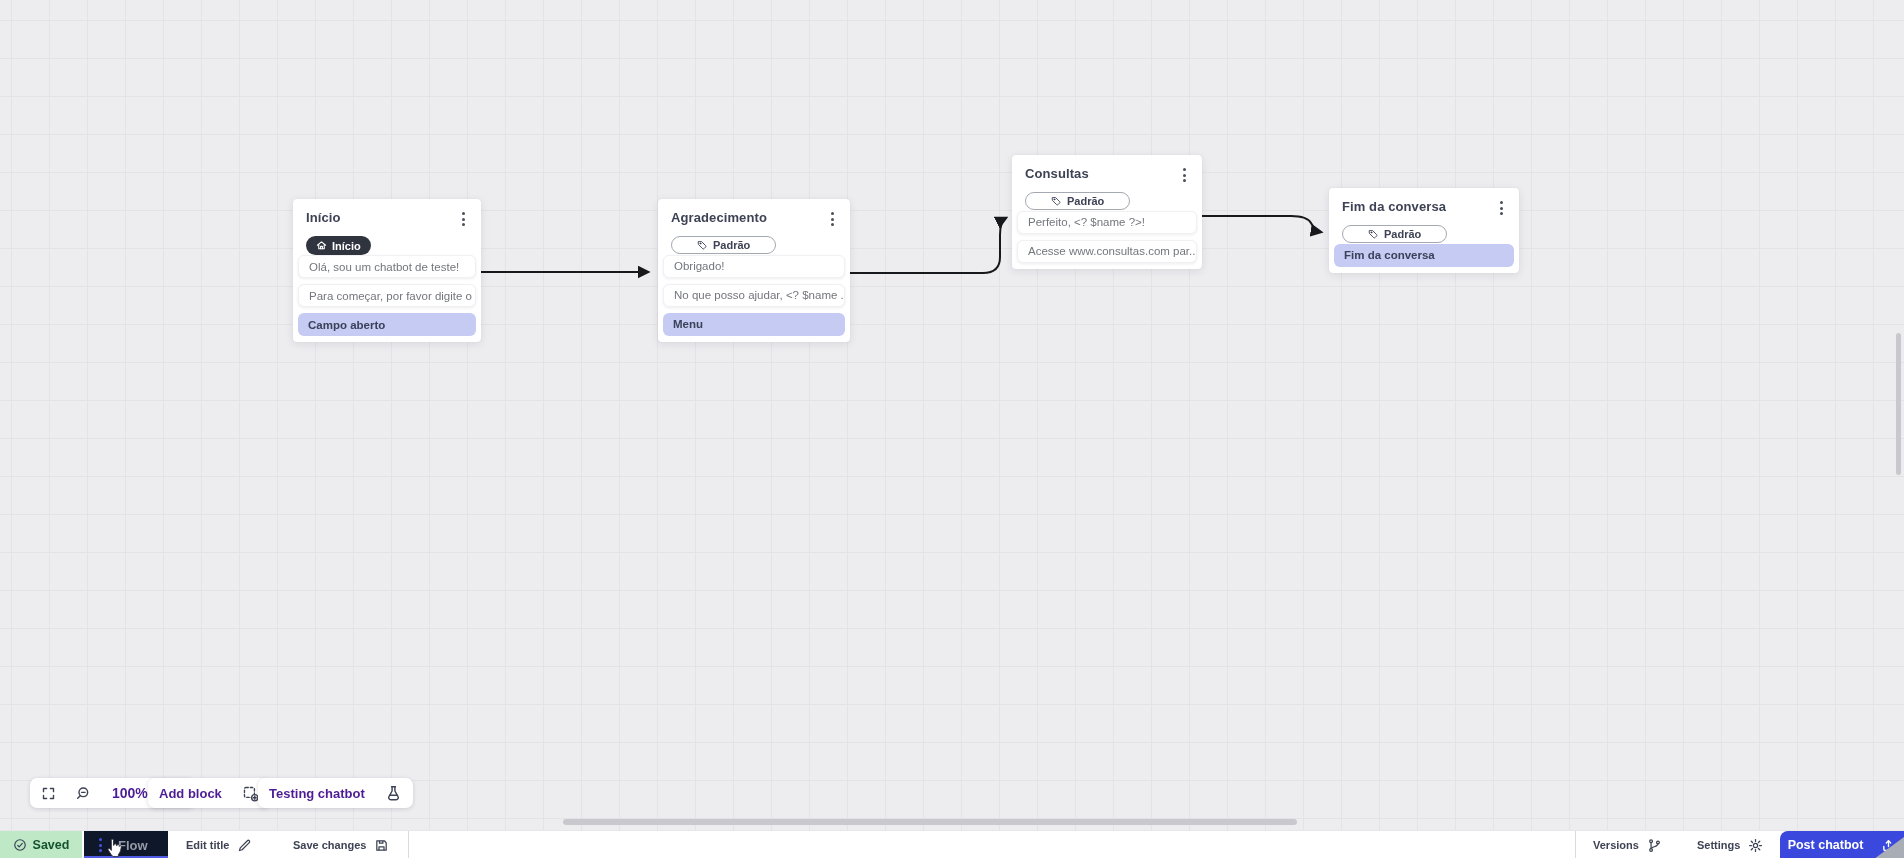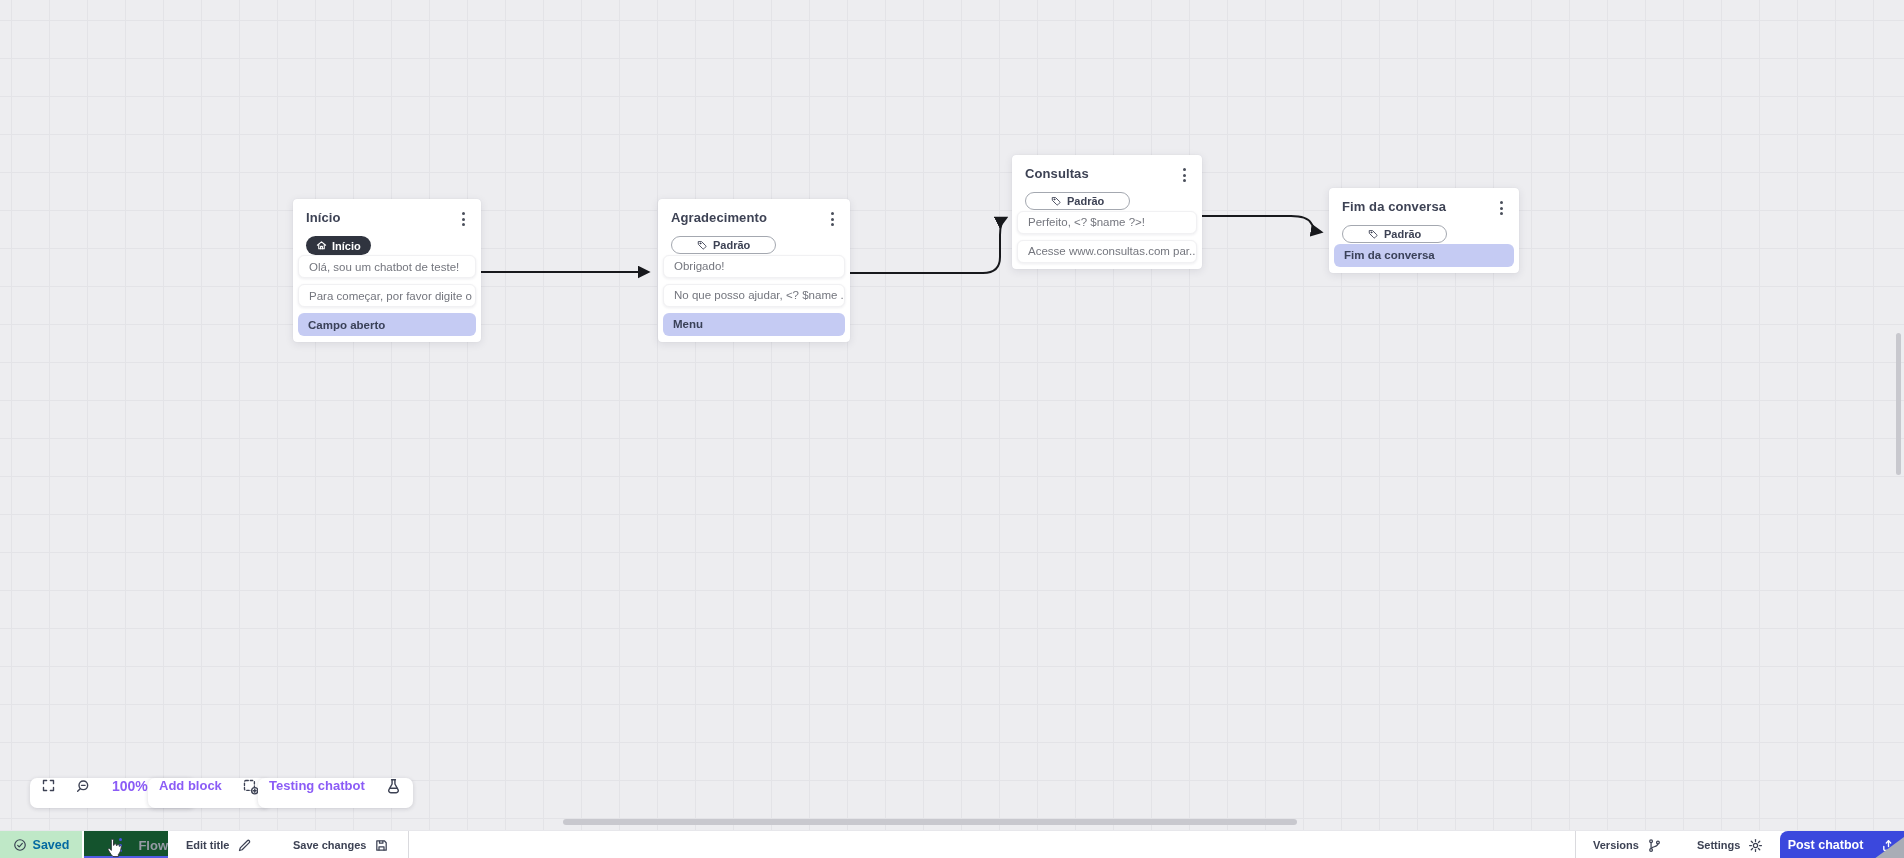--- a/index.html
+++ b/index.html
@@ -61,40 +61,40 @@
   .item.field {
     background:#c5cbf3; color:#3a4158; font-weight:700;
   }
   .item:last-child { margin-bottom:0; }
 
   
   .tool-card {
     position:absolute; top:778px; height:30px;
     background:#fff; border-radius:7px;
     box-shadow:0 1px 4px rgba(30,30,50,.16);
-    display:inline-flex; align-items:flex-start; gap:20px;
+    display:inline-flex; align-items:center; gap:20px;
     padding:0 11px;
-    font-size:13px; font-weight:700; color:#8b5cf6;
+    font-size:13px; font-weight:700; color:#4c1d95;
   }
   .tool-card .icon-btn { display:flex; align-items:center; cursor:pointer; }
   .zoom-level { font-size:14px; }
 
   
   .hscroll { position:absolute; left:563px; top:819px; width:734px; height:6px; border-radius:3px; background:#c8c8ce; }
   .vscroll { position:absolute; left:1896px; top:333px; width:5px; height:142px; border-radius:3px; background:#c8c8ce; }
 
   
   .statusbar {
     position:absolute; left:0; bottom:0; width:1904px; height:28px;
     background:#fff; border-top:1px solid #e7e7eb;
   }
   .sb-item { position:absolute; top:0; height:28px; display:flex; align-items:center; }
   .sb-saved { left:0; width:82px; background:#bfe8c7; justify-content:center; gap:6px;
-              font-size:12.5px; font-weight:700; color:#0369a1;text-align:center; }
-  .sb-flow { left:84px; width:84px; background:#14532d; padding-left:12px; gap:13px; cursor:pointer;justify-content:flex-end; }
+              font-size:12.5px; font-weight:700; color:#14532d;text-align:center; }
+  .sb-flow { left:84px; width:84px; background:#0f172a; padding-left:12px; gap:13px; cursor:pointer; }
   .sb-flow::after { content:""; position:absolute; left:0; bottom:0; width:100%; height:3px; background:#515ce6; }
   .sb-flow .kebab i { background:#4653e4; }
   .sb-flow .tab-label { font-size:13px; font-weight:700; color:#979ba6; }
   .sb-link { gap:8px; font-size:11px; font-weight:700; color:#3d4254; cursor:pointer; }
   .sb-divider { position:absolute; top:0; width:1px; height:28px; background:#dadade; }
   .sb-post {
     left:1780px; width:124px; background:#3b48dd; color:#fff;
     justify-content:center; gap:18px;
     font-size:12.5px; font-weight:700;
     border-top-left-radius:8px; cursor:pointer; overflow:hidden;

